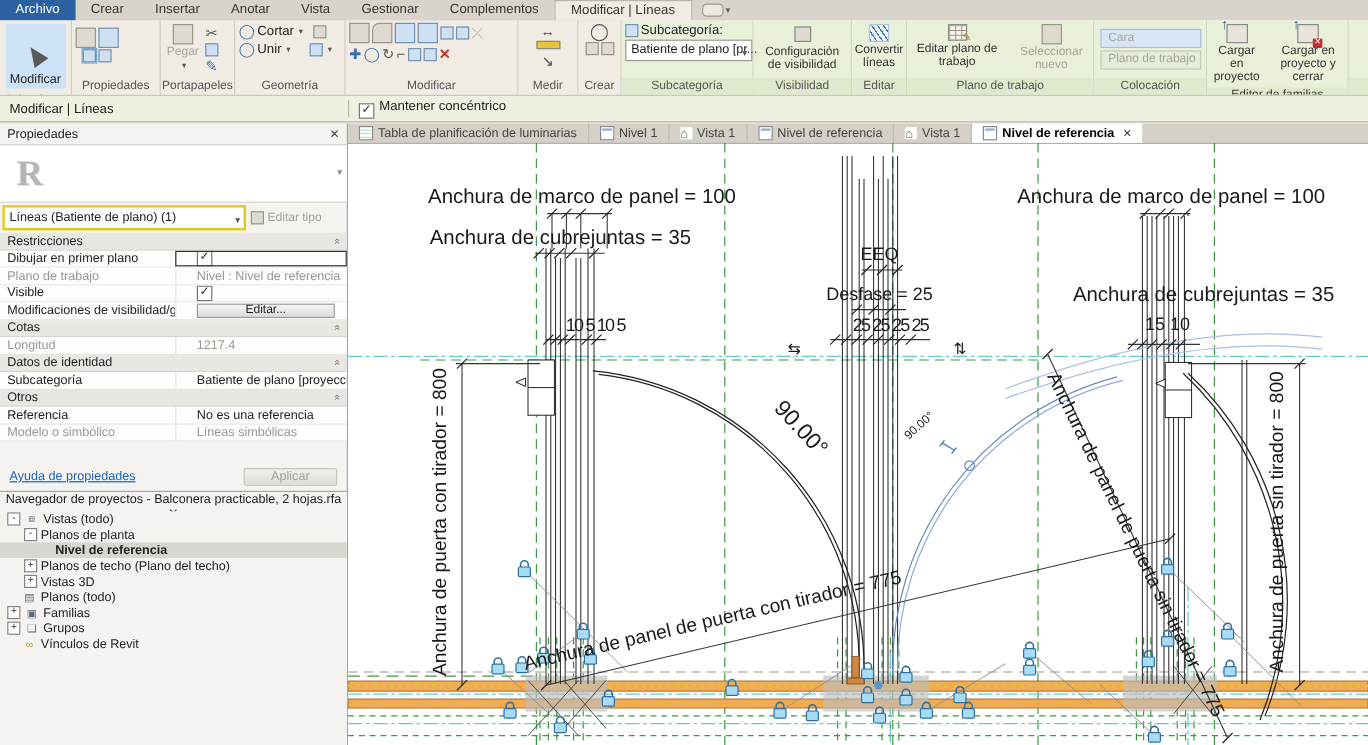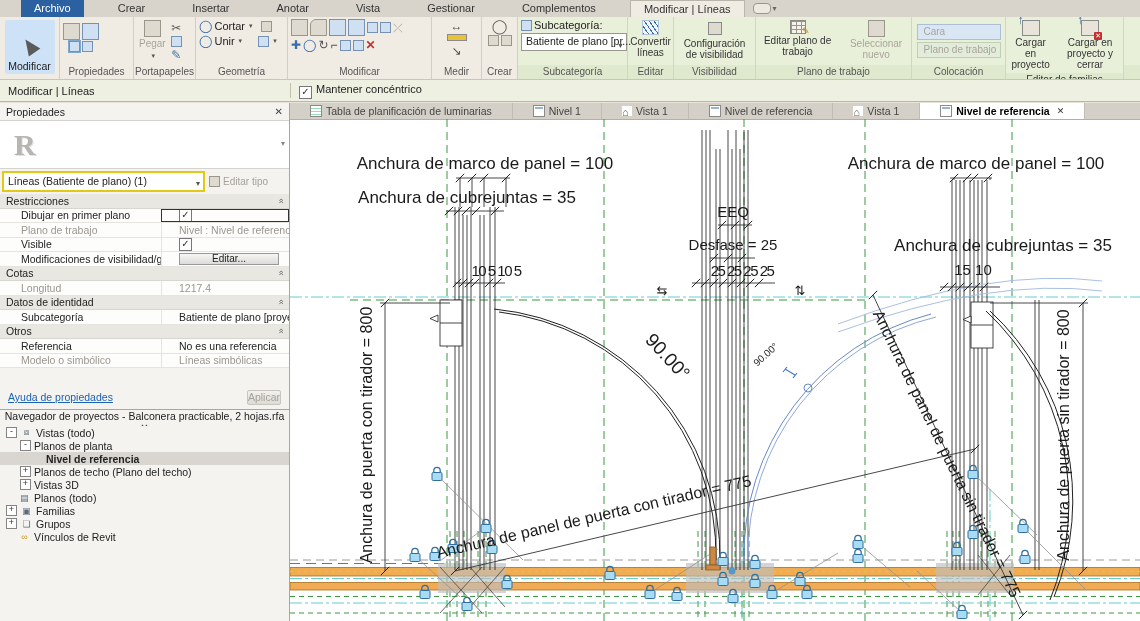--- a/index.html
+++ b/index.html
@@ -1,20 +1,20 @@
 <!DOCTYPE html>
 <html><head>
 <meta charset="utf-8">
 <style>
   html,body{margin:0;padding:0;}
   body{width:1140px;height:621px;overflow:hidden;position:relative;
        font-family:"Liberation Sans",sans-serif;background:#e8e4db;font-size:11px;color:#222;}
   
   .rtabs{position:absolute;left:0;top:0;right:0;height:17px;background:#d8d4cb;display:flex;align-items:stretch;font-size:11px;}
-  .rtab{padding:0 13px;line-height:17px;color:#333;margin-left:21px;}
+  .rtab{padding:0 13px;line-height:17px;color:#333;}
   .rtab.file{background:#2b61a0;color:#fff;}
   .rtab.active{background:#f0ece3;border:1px solid #b9b5ab;border-bottom:none;line-height:16px;}
   .rmini{display:flex;align-items:center;gap:2px;margin-left:8px;color:#666;font-size:8px;}
   .rmini .pill{width:16px;height:9px;border:1px solid #9a968c;border-radius:4px;background:#eceade;}
   
   .rbody{position:absolute;left:0;top:17px;right:0;height:62px;background:#f0ece3;display:flex;align-items:stretch;}
   .rpanel{border-right:1px solid #d2cec4;display:flex;flex-direction:column;box-sizing:border-box;}
   .rpanel.green{background:#e8f0da;border-right-color:#cdd8bc;}
   .rp-body{flex:1;display:flex;align-items:flex-start;padding:2px 3px;gap:3px;}
   .rp-footer{height:14px;font-size:10px;color:#555;text-align:center;line-height:14px;white-space:nowrap;overflow:hidden;}
@@ -62,43 +62,43 @@
   .preview{height:47px;background:#fff;border:1px solid #d5d3cf;border-left:none;border-right:none;display:flex;align-items:center;position:relative;}
   .rlogo{font-family:"Liberation Serif",serif;font-size:30px;font-weight:bold;color:#b7b5b1;margin-left:14px;text-shadow:1px 1px 0 #e4e2de;}
   .preview .car{position:absolute;right:4px;top:18px;font-size:8px;color:#888;}
   .selrow{height:23px;display:flex;align-items:center;gap:4px;padding:1px 2px;border-radius:11px;}
   .typesel{flex:1;height:17px;border:2px solid #e3c916;background:#fff;line-height:16px;padding:0 4px;position:relative;white-space:nowrap;overflow:hidden;}
   .typesel .car{position:absolute;right:3px;top:3px;font-size:8px;color:#555;}
   .edittype{width:78px;color:#a5a19a;display:flex;align-items:center;gap:3px;font-size:10px;}
   .psec{height:13.5px;background:#e9e7e2;border-bottom:1px solid #d8d6d1;display:flex;justify-content:space-between;align-items:center;padding:0 6px;color:#222;}
   .chev{display:inline-block;transform:rotate(-90deg);color:#666;font-size:9px;}
   .prow{height:13.5px;border-bottom:1px solid #e6e4e0;display:flex;align-items:stretch;background:#fdfdfc;}
-  .plab{width:140px;padding-left:6px;display:flex;align-items:center;white-space:nowrap;overflow:hidden;margin-left:15px;}
+  .plab{width:140px;padding-left:6px;display:flex;align-items:center;white-space:nowrap;overflow:hidden;}
   .pval{flex:1;border-left:1px solid #e6e4e0;padding-left:17px;display:flex;align-items:center;white-space:nowrap;overflow:hidden;position:relative;}
   .pval.selbox{outline:1.5px solid #333;outline-offset:-1.5px;}
   .dimtx{color:#9a978f;}
   .btn-inline{flex:1;margin:1px 10px 1px 0;border:1px solid #999;background:linear-gradient(#f6f6f5,#dcdbd8);text-align:center;font-size:10px;line-height:10px;}
   .pfoot{position:absolute;top:286px;left:0;right:0;height:16px;display:flex;justify-content:space-between;align-items:center;padding:0 8px;}
   .link{color:#1b62b5;text-decoration:underline;}
-  .applybtn{color:#a5a19a;border:1px solid #c8c5bd;background:linear-gradient(#f2f1ee,#dcdbd6);padding:0 0;line-height:13px;border-radius:2px;}
+  .applybtn{color:#a5a19a;border:1px solid #c8c5bd;background:linear-gradient(#f2f1ee,#dcdbd6);padding:0 22px;line-height:13px;border-radius:2px;}
   
   .browser{position:absolute;top:306px;left:0;right:0;bottom:0;border-top:1px solid #aaa69c;background:#f4f3f0;}
   .bhead{height:16px;display:flex;justify-content:space-between;align-items:center;padding:0 6px;color:#222;white-space:nowrap;overflow:hidden;flex-direction:column;}
   .trow{height:13px;display:flex;align-items:center;gap:3px;padding-left:calc(6px + var(--lv)*14px);white-space:nowrap;color:#222;}
   .texp{width:9px;height:9px;border:1px solid #848484;background:#fff;font-size:9px;line-height:7px;text-align:center;color:#333;flex:none;}
   .texp.plus:before{content:"+";}
   .texp.minus:before{content:"-";}
   .tspace{width:9px;flex:none;}
   .ticn{width:13px;flex:none;font-size:9px;color:#5a6b7d;text-align:center;}
   .ticn.gold{color:#c8991e;}
   .tsel{background:#d9d6d1;font-weight:bold;}
   
   .canvas{position:absolute;left:290px;top:103px;right:0;bottom:0;background:#fff;}
   .vtabs{height:16px;background:#d4d0c7;display:flex;align-items:stretch;font-size:10.5px;border-bottom:1px solid #b3afa5;}
-  .vtab{display:flex;align-items:center;gap:4px;padding:0 20px;color:#444;border-right:1px solid #c1bdb3;}
+  .vtab{display:flex;align-items:center;gap:4px;padding:0 9px;color:#444;border-right:1px solid #c1bdb3;}
   .vtab.active{background:#fff;color:#000;}
   .vicn{width:10px;height:10px;border:1px solid #8a8a8a;background:#fff;flex:none;position:relative;}
   .vicn.sched{background:linear-gradient(#9db 1px,transparent 1px) 0 2px/100% 3px,#fff;}
   .vicn.plan:after{content:"";position:absolute;left:1px;top:1px;right:1px;height:2px;background:#9ab4cf;}
   .vicn.v3d{border:none;}
   .vicn.v3d:before{content:"⌂";font-size:11px;line-height:10px;color:#666;}
   .vx{margin-left:3px;color:#333;font-size:9px;}
   .drawwrap{position:absolute;left:0;top:16px;right:0;bottom:0;}
   svg text{font-family:"Liberation Sans",sans-serif;fill:#1a1a1a;}
 </style>
@@ -232,38 +232,38 @@
     <div class="rp-body" style="flex-direction:column;gap:2px">
       <span class="minirow">
           <span class="sq"></span>
           <span>Subcategoría:</span>
         </span>
       <span class="combo" style="width:86px"><span>Batiente de plano [pr...</span><span class="car">▼</span></span>
     </div>
     <div class="rp-footer">Subcategoría</div>
   </div>
 
+  <div class="rpanel green" style="width:82px">
+    <div class="rp-body" style="justify-content:center">
+      <span class="vbtn">
+        <span class="cubeicn"></span>
+        <span>Configuración de visibilidad</span>
+      </span>
+    </div>
+    <div class="rp-footer">Visibilidad</div>
+  </div>
+
   <div class="rpanel green" style="width:46px">
     <div class="rp-body" style="justify-content:center">
       <span class="vbtn">
         <span class="linesicn"></span>
         <span>Convertir líneas</span>
       </span>
     </div>
     <div class="rp-footer">Editar</div>
-  </div>
-
-  <div class="rpanel green" style="width:82px">
-    <div class="rp-body" style="justify-content:center">
-      <span class="vbtn">
-        <span class="cubeicn"></span>
-        <span>Configuración de visibilidad</span>
-      </span>
-    </div>
-    <div class="rp-footer">Visibilidad</div>
   </div>
 
   <div class="rpanel green" style="width:156px">
     <div class="rp-body" style="justify-content:space-between;gap:8px">
       <span class="vbtn">
         <span class="gridicn"></span>
         <span>Editar plano de trabajo</span>
       </span>
       <span class="vbtn dis">
         <span class="sq g big"></span>

